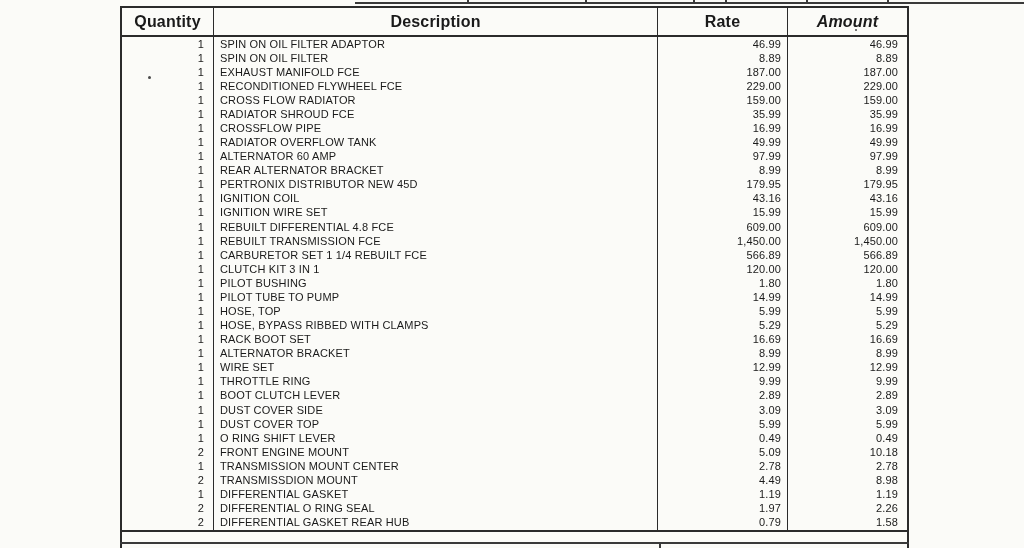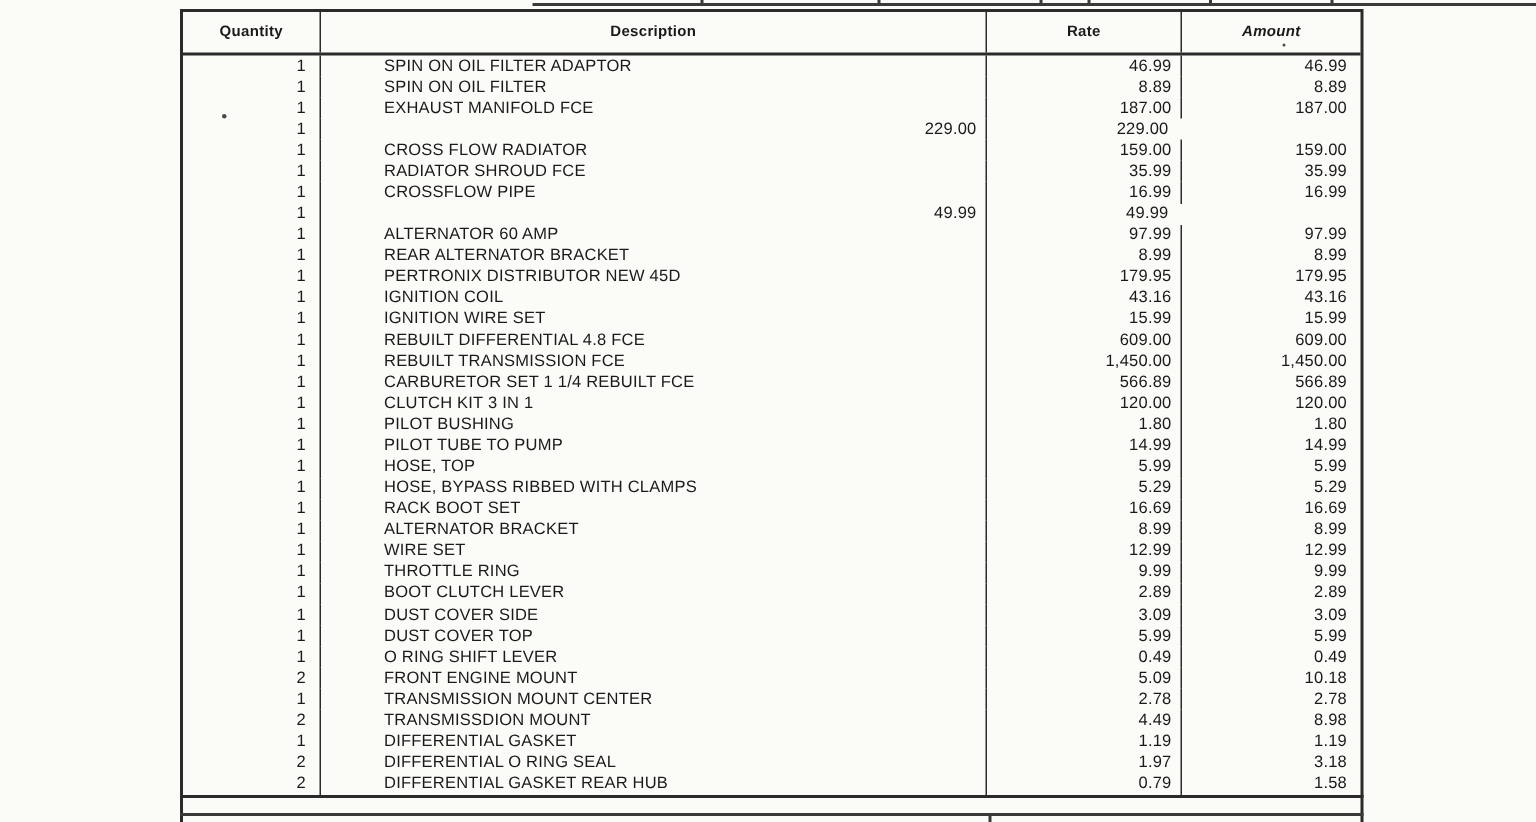--- a/index.html
+++ b/index.html
@@ -24,41 +24,41 @@
   .items-table{
     position:absolute;left:120px;top:6px;width:789px;height:526px;
     border:2px solid #2b2b2b;background:transparent;box-sizing:border-box;
   }
   .thead{
     display:grid;grid-template-columns:92px 444px 130px 119px;
     height:29px;border-bottom:2px solid #2b2b2b;box-sizing:border-box;
   }
   .th{
     display:flex;align-items:center;justify-content:center;
-    font-weight:bold;font-size:10px;letter-spacing:.2px;
+    font-weight:bold;font-size:16px;letter-spacing:.2px;
     border-right:1.5px solid #2b2b2b;box-sizing:border-box;
   }
   .th:last-child{border-right:none;font-style:italic;}
   .tbody{
     display:flex;flex-direction:column;
     height:493px;box-sizing:border-box;
   }
   .tr{
     flex:1;display:grid;grid-template-columns:92px 444px 130px 119px;
     min-height:0;
   }
   .td{
     display:flex;align-items:center;
     font-size:11px;letter-spacing:.15px;line-height:1;
     border-right:1.5px solid #2b2b2b;box-sizing:border-box;
     white-space:nowrap;overflow:visible;
   }
   .td:last-child{border-right:none;}
   .td.qty{justify-content:flex-end;padding-right:9px;}
-  .td.desc{justify-content:flex-start;padding-left:6px;margin-left:36px;}
+  .td.desc{justify-content:flex-start;padding-left:6px;}
   .td.rate{justify-content:flex-end;padding-right:6px;}
   .td.amount{justify-content:flex-end;padding-right:9px;}
 
   
   .bottom-left-border{position:absolute;left:120px;top:530px;width:2px;height:18px;background:#2b2b2b;}
   .bottom-right-border{position:absolute;left:907px;top:530px;width:2px;height:18px;background:#2b2b2b;}
   .bottom-remnant-line{position:absolute;left:120px;top:542px;width:789px;height:2px;background:#3a3a3a;}
   .bottom-tick{position:absolute;left:659px;top:543px;width:2px;height:5px;background:#3a3a3a;}
 
   .speck{position:absolute;background:#4a4a4a;border-radius:50%;}
@@ -100,20 +100,21 @@
 
   <div class="tr">
     <div class="td qty">1</div>
     <div class="td desc">EXHAUST MANIFOLD FCE</div>
     <div class="td rate">187.00</div>
     <div class="td amount">187.00</div>
   </div>
 
   <div class="tr">
     <div class="td qty">1</div>
+    <div class="td desc">RECONDITIONED FLYWHEEL FCE</div>
     <div class="td rate">229.00</div>
     <div class="td amount">229.00</div>
   </div>
 
   <div class="tr">
     <div class="td qty">1</div>
     <div class="td desc">CROSS FLOW RADIATOR</div>
     <div class="td rate">159.00</div>
     <div class="td amount">159.00</div>
   </div>
@@ -127,20 +128,21 @@
 
   <div class="tr">
     <div class="td qty">1</div>
     <div class="td desc">CROSSFLOW PIPE</div>
     <div class="td rate">16.99</div>
     <div class="td amount">16.99</div>
   </div>
 
   <div class="tr">
     <div class="td qty">1</div>
+    <div class="td desc">RADIATOR OVERFLOW TANK</div>
     <div class="td rate">49.99</div>
     <div class="td amount">49.99</div>
   </div>
 
   <div class="tr">
     <div class="td qty">1</div>
     <div class="td desc">ALTERNATOR 60 AMP</div>
     <div class="td rate">97.99</div>
     <div class="td amount">97.99</div>
   </div>
@@ -310,21 +312,21 @@
     <div class="td qty">1</div>
     <div class="td desc">DIFFERENTIAL GASKET</div>
     <div class="td rate">1.19</div>
     <div class="td amount">1.19</div>
   </div>
 
   <div class="tr">
     <div class="td qty">2</div>
     <div class="td desc">DIFFERENTIAL O RING SEAL</div>
     <div class="td rate">1.97</div>
-    <div class="td amount">3.18</div>
+    <div class="td amount">2.26</div>
   </div>
 
   <div class="tr">
     <div class="td qty">2</div>
     <div class="td desc">DIFFERENTIAL GASKET REAR HUB</div>
     <div class="td rate">0.79</div>
     <div class="td amount">1.58</div>
   </div>
 </div>
   </div>

